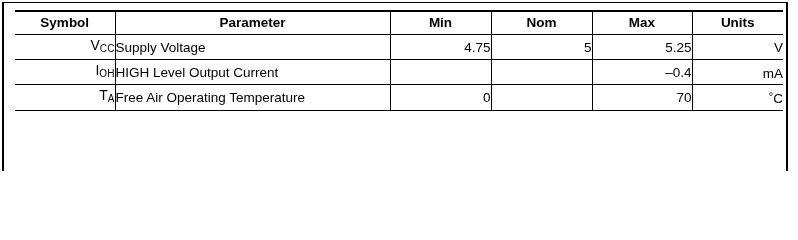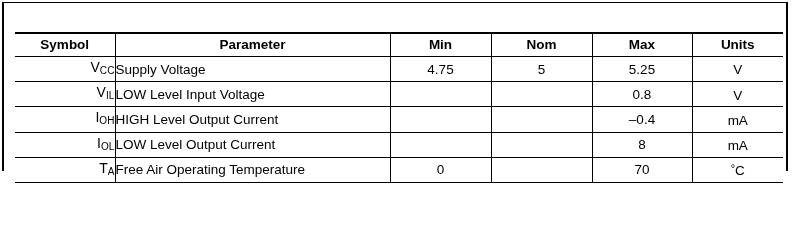--- a/index.html
+++ b/index.html
@@ -24,21 +24,21 @@
     height: 169px;
     box-sizing: border-box;
     border-left: 2px solid #000;
     border-right: 2px solid #000;
     border-top: 1px solid #000;
   }
 
   #spec-table {
     position: absolute;
     left: 15px;
-    top: 32px;
+    top: 10px;
     width: 768px;
     border-collapse: collapse;
     table-layout: fixed;
   }
 
   #spec-table th,
   #spec-table td {
     border-top: 1px solid #000;
     border-bottom: 1px solid #000;
     border-right: 1px solid #000;
@@ -73,21 +73,21 @@
   td.cell-symbol {
     text-align: right;
     padding-left: 7px;
   }
   td.cell-parameter {
     text-align: left;
     padding-left: 7px;
   }
   td.cell-num,
   td.cell-units {
-    text-align: center;
+    text-align: right;
   }
 
   .sym-base { font-size: 14px; }
   .sym-sub {
     font-size: 10px;
     vertical-align: -0.22em;
     letter-spacing: 0.1px;
   }
   .deg { font-size: 11px; vertical-align: 0.30em; }
 </style>
@@ -118,41 +118,25 @@
   <tbody>
     <tr>
       <td class="cell-symbol"><span class="sym-base">V</span><span class="sym-sub">CC</span></td>
       <td class="cell-parameter">Supply Voltage</td>
       <td class="cell-num">4.75</td>
       <td class="cell-num">5</td>
       <td class="cell-num">5.25</td>
       <td class="cell-units"><span class="deg"></span><span>V</span></td>
     </tr>
     <tr>
-      <td class="cell-symbol"><span class="sym-base">V</span><span class="sym-sub">IL</span></td>
-      <td class="cell-parameter">LOW Level Input Voltage</td>
-      <td class="cell-num"></td>
-      <td class="cell-num"></td>
-      <td class="cell-num">0.8</td>
-      <td class="cell-units"><span class="deg"></span><span>V</span></td>
-    </tr>
-    <tr>
       <td class="cell-symbol"><span class="sym-base">I</span><span class="sym-sub">OH</span></td>
       <td class="cell-parameter">HIGH Level Output Current</td>
       <td class="cell-num"></td>
       <td class="cell-num"></td>
       <td class="cell-num">–0.4</td>
-      <td class="cell-units"><span class="deg"></span><span>mA</span></td>
-    </tr>
-    <tr>
-      <td class="cell-symbol"><span class="sym-base">I</span><span class="sym-sub">OL</span></td>
-      <td class="cell-parameter">LOW Level Output Current</td>
-      <td class="cell-num"></td>
-      <td class="cell-num"></td>
-      <td class="cell-num">8</td>
       <td class="cell-units"><span class="deg"></span><span>mA</span></td>
     </tr>
     <tr>
       <td class="cell-symbol"><span class="sym-base">T</span><span class="sym-sub">A</span></td>
       <td class="cell-parameter">Free Air Operating Temperature</td>
       <td class="cell-num">0</td>
       <td class="cell-num"></td>
       <td class="cell-num">70</td>
       <td class="cell-units"><span class="deg">°</span><span>C</span></td>
     </tr>

